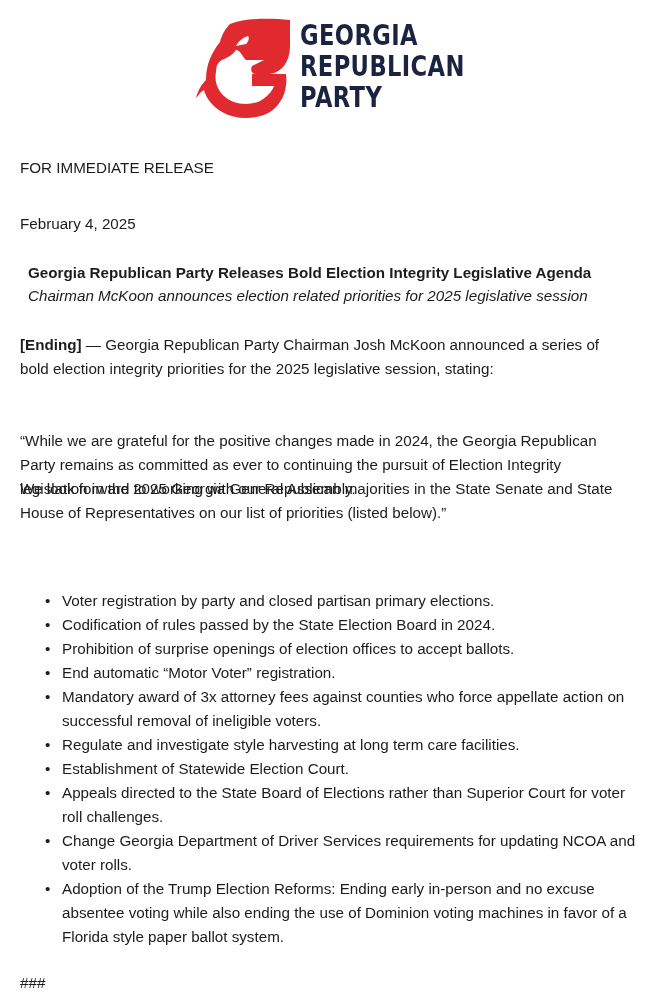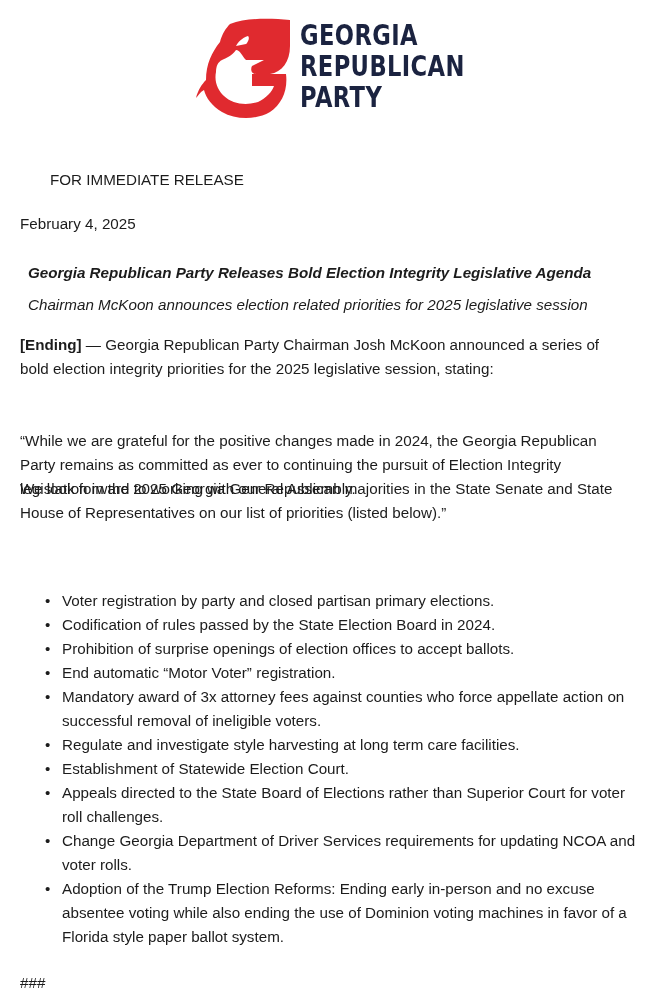--- a/index.html
+++ b/index.html
@@ -10,24 +10,24 @@
   .logo { position: absolute; left: 196px; top: 14px; width: 270px; height: 110px; }
   .logo-mark { position: absolute; left: 0; top: 2px; width: 96px; height: 104px; }
   .logo-text {
     position: absolute; left: 104px; top: 6px;
     font-family: "DejaVu Sans", sans-serif; font-weight: bold;
     color: #1b2340; font-size: 29px; line-height: 31px;
     transform: scaleX(0.78); transform-origin: left top; letter-spacing: 0.5px;
   }
   .logo-text div { white-space: nowrap; }
   .txt { position: absolute; left: 20px; font-size: 15.2px; line-height: 24px; white-space: nowrap; }
-  .release { top: 168px; margin-left: 30px; }
+  .release { top: 156px; }
   .date { top: 212px; }
-  .headline { top: 261px; left: 28px; font-weight: bold; font-style: italic; }
-  .subhead { top: 284px; left: 28px; font-style: italic; margin-top: 9px; }
+  .headline { top: 261px; left: 28px; font-weight: bold; }
+  .subhead { top: 284px; left: 28px; font-style: italic; }
   .para { position: absolute; left: 20px; width: 610px; font-size: 15.2px; line-height: 24px; }
   .p1 { top: 333px; }
   .p2 { top: 429px; }
   .p3 { top: 477px; }
   .bullets {
     position: absolute; left: 40px; top: 589px; width: 600px; margin: 0; padding: 0;
     list-style: none; font-size: 15.2px; line-height: 24px;
   }
   .bullets li { position: relative; padding-left: 22px; }
   .bullets li .dot { position: absolute; left: 5px; top: 0; }

